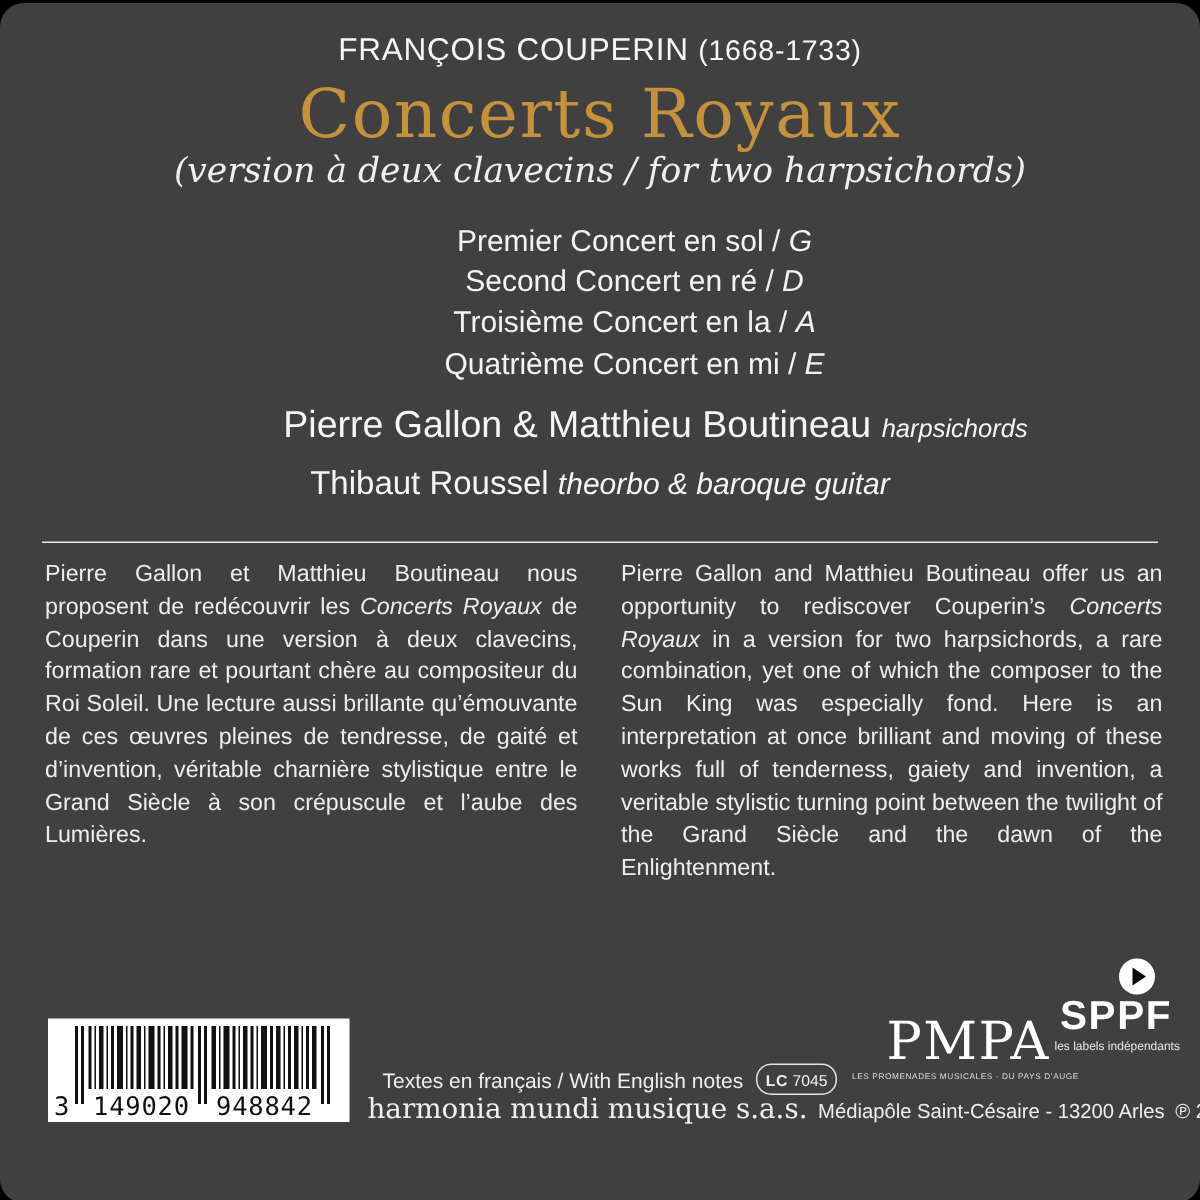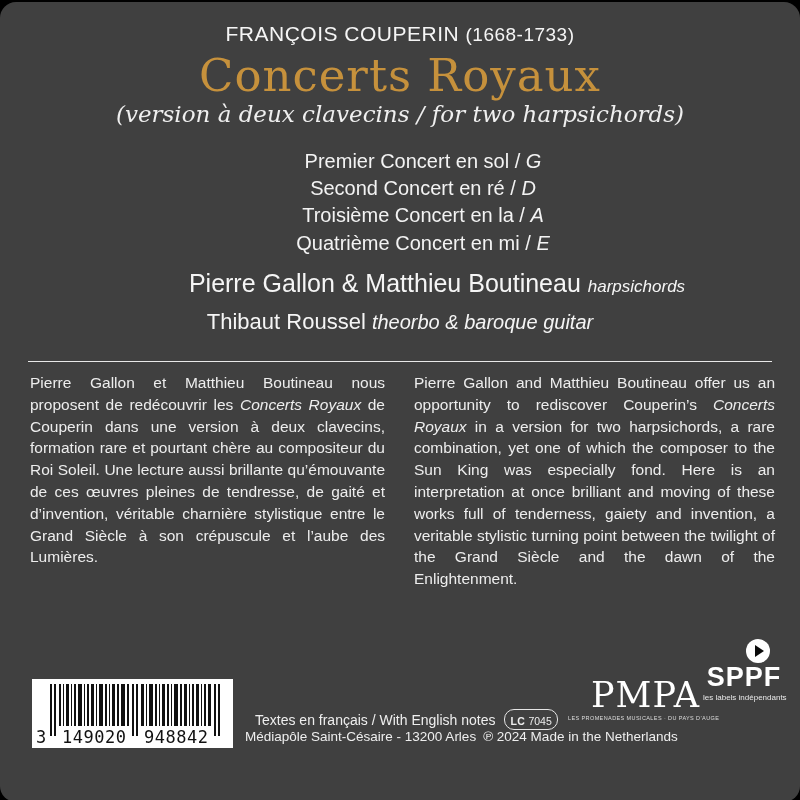--- a/index.html
+++ b/index.html
@@ -161,20 +161,21 @@
     </svg>
   </div>
 
 
   <div class="lang-line">
     <span>Textes en français / With English notes</span>
     <span class="lc-pill"><b>LC</b> <span>7045</span></span>
   </div>
 
   <div class="publisher-line">
+    <span class="publisher-serif">harmonia mundi musique s.a.s.</span>
     <span class="publisher-rest">Médiapôle Saint-Césaire - 13200 Arles</span>
     <span class="publisher-copy">℗ 2024 Made in the Netherlands</span>
   </div>
 
   <div class="pmpa">
     <div class="pmpa-name">PMPA</div>
     <div class="pmpa-tagline">LES PROMENADES MUSICALES · DU PAYS D’AUGE</div>
   </div>
 
   <div class="sppf">

